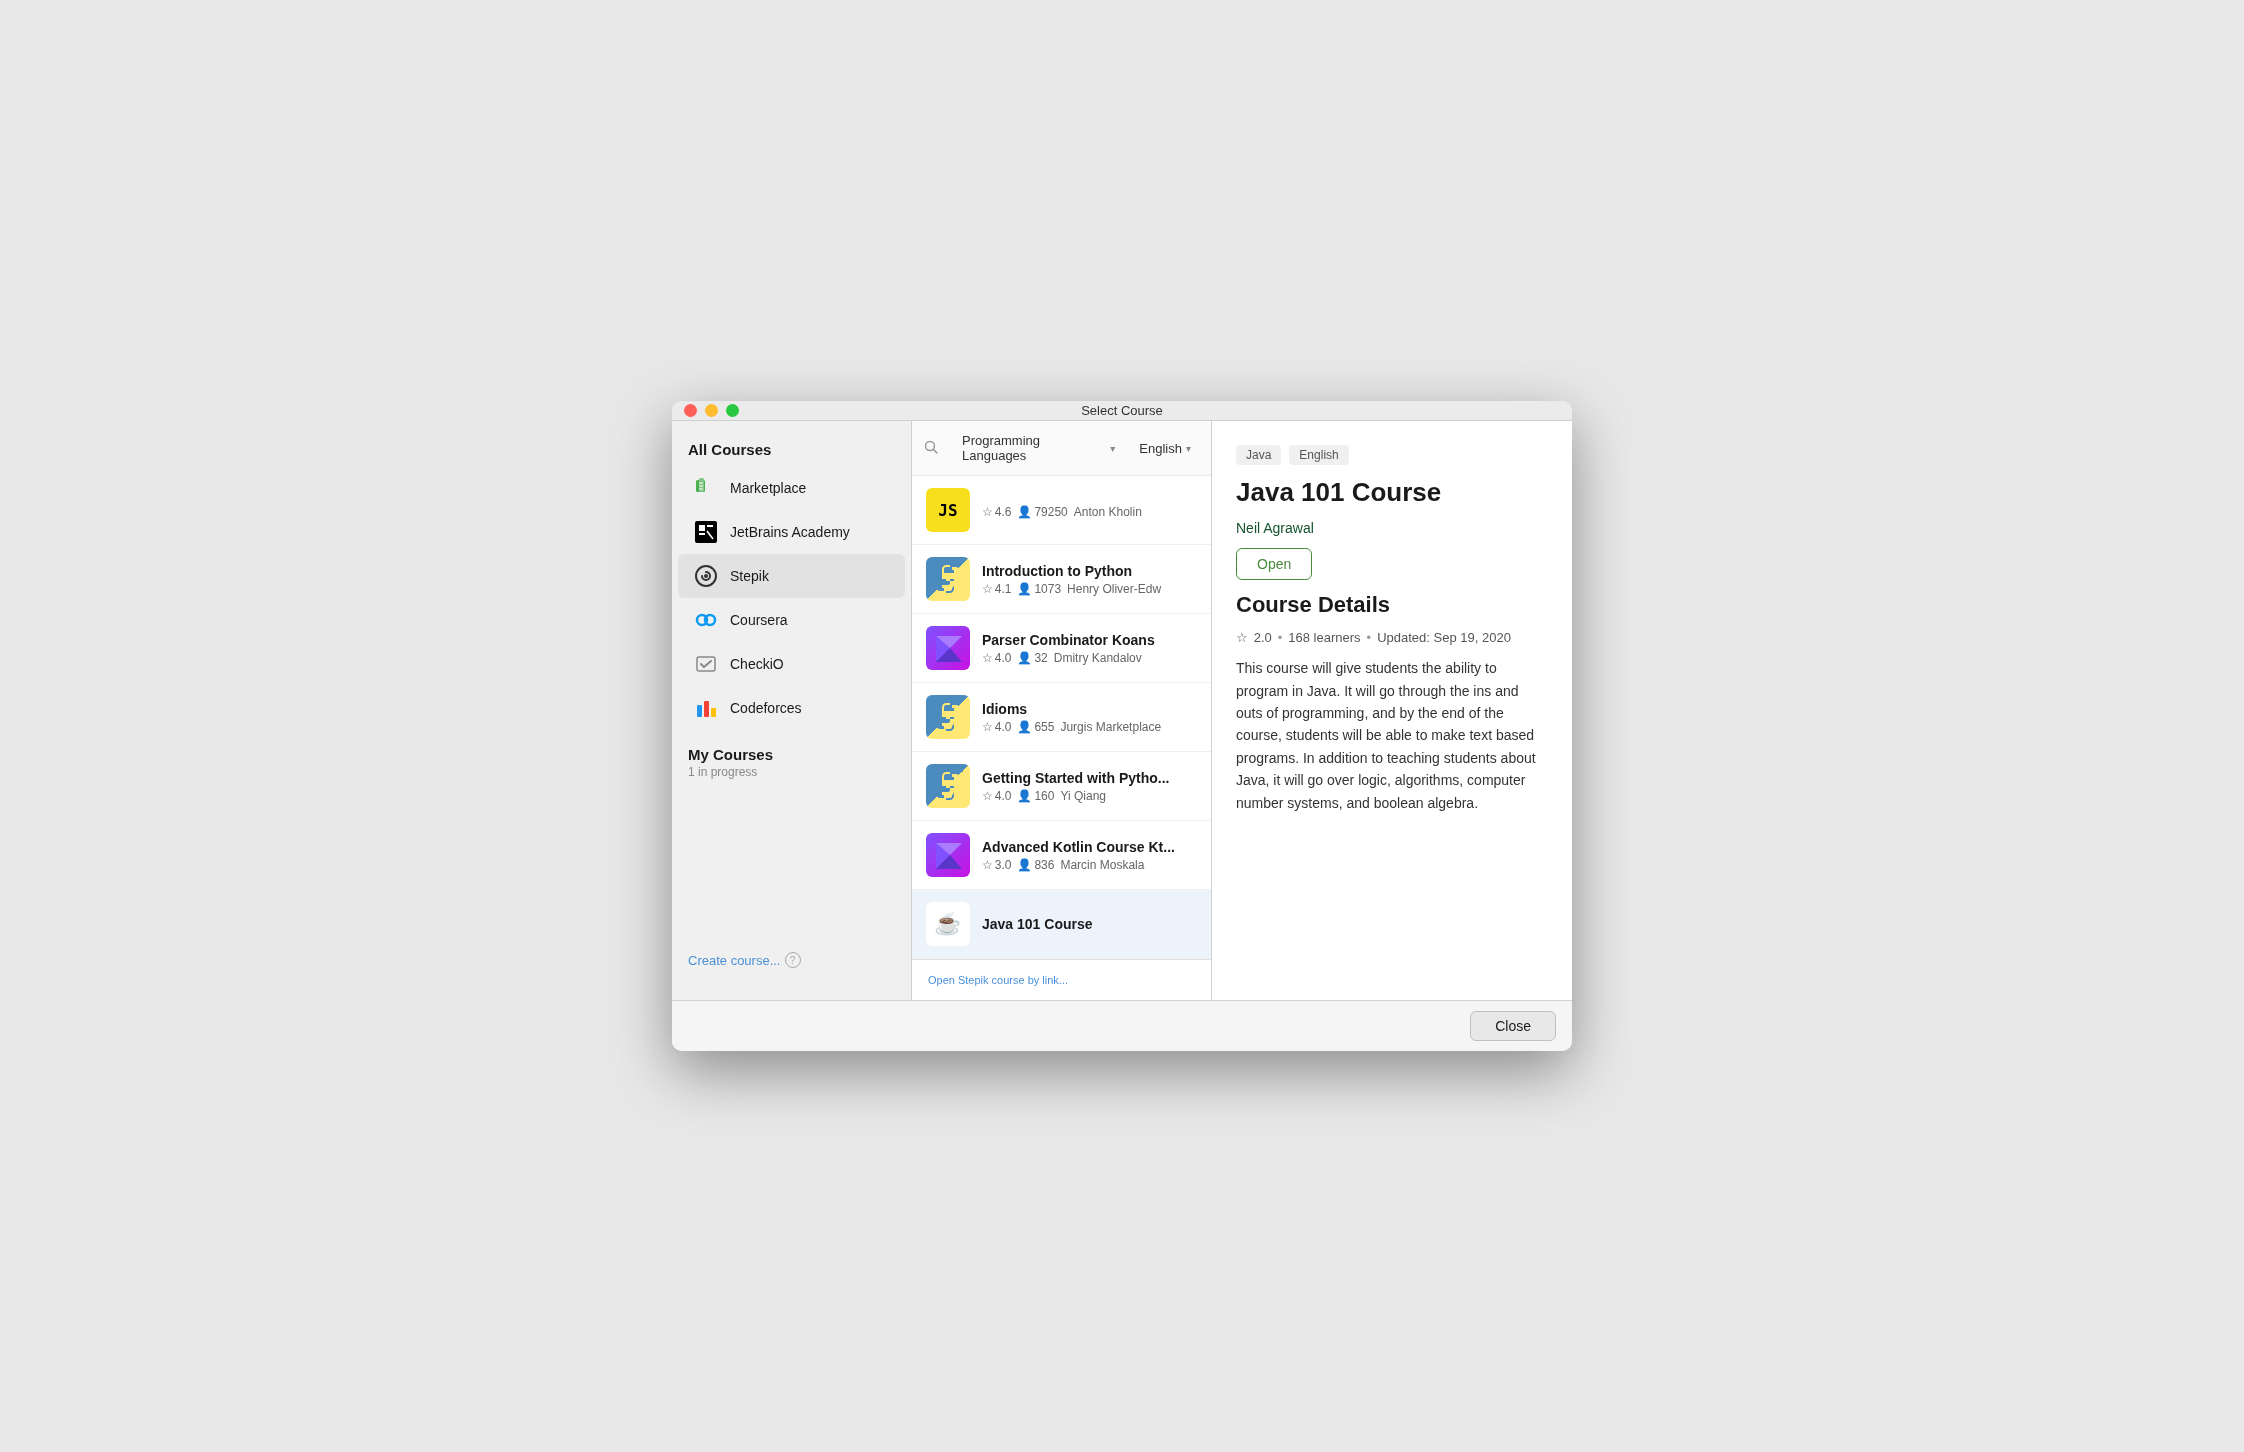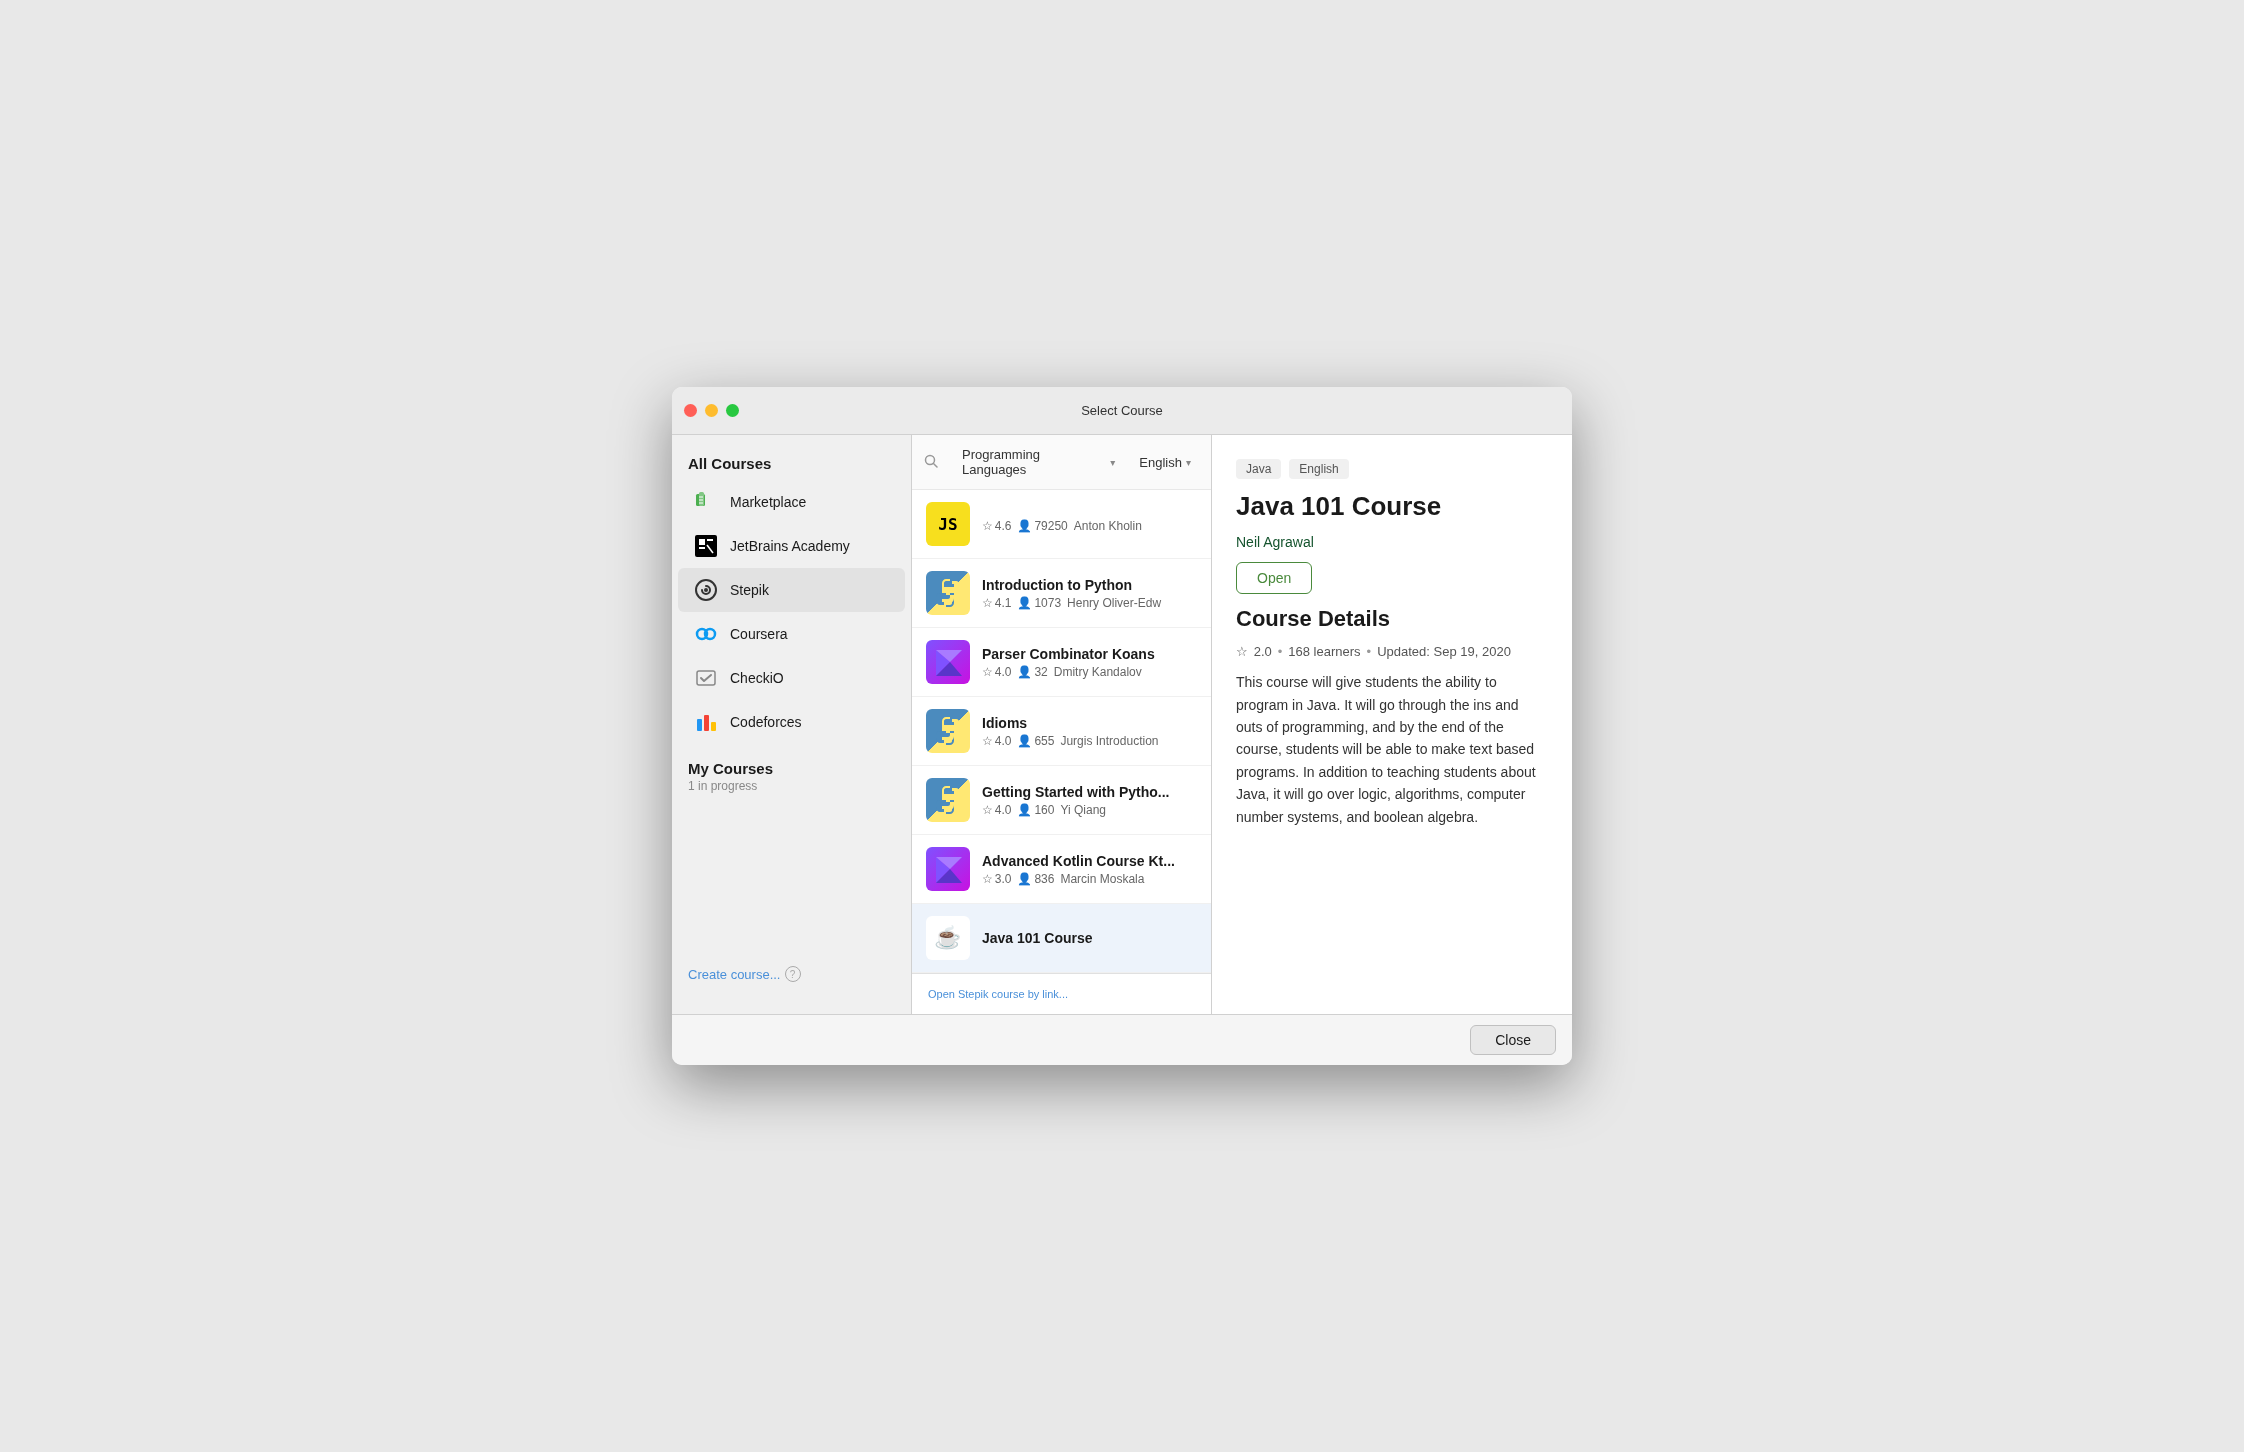--- a/index.html
+++ b/index.html
@@ -16,21 +16,21 @@
       width: 900px;
       background: #f5f5f5;
       border-radius: 10px;
       box-shadow: 0 20px 60px rgba(0,0,0,0.4);
       overflow: hidden;
       display: flex;
       flex-direction: column;
     }
     .titlebar {
       background: #ebebeb;
-      height: 48px;
+      height: 20px;
       display: flex;
       align-items: center;
       justify-content: center;
       position: relative;
       border-bottom: 1px solid #d0d0d0;
     }
     .titlebar-buttons {
       position: absolute;
       left: 12px;
       display: flex;
@@ -512,21 +512,21 @@
             <svg width="28" height="28" viewBox="0 0 28 28">
               <path d="M14 4 C10 4 8 6 8 9 L8 12 L16 12 L16 14 L6 14 C4 14 2 16 2 18 L2 21 C2 24 4 26 6 26 L10 26 L10 23 L8 23 L8 20 L18 20 L18 24 C18 25 17 26 16 26 L12 26 L12 28 L16 28 C18 28 20 26 20 24 L20 14 L12 14 L12 10 C12 9 13 8 14 8 L18 8 L18 4 Z" fill="#4b8bbe"></path>
               <path d="M14 24 C18 24 20 22 20 19 L20 16 L12 16 L12 14 L22 14 C24 14 26 12 26 10 L26 7 C26 4 24 2 22 2 L18 2 L18 5 L20 5 L20 8 L10 8 L10 4 C10 3 11 2 12 2 L16 2 L16 0 L12 0 C10 0 8 2 8 4 L8 14 L16 14 L16 18 C16 19 15 20 14 20 L10 20 L10 24 Z" fill="#ffe873"></path>
             </svg>
           </div>
           <div class="course-info">
             <div class="course-name">Idioms</div>
             <div class="course-meta">
               <span class="course-meta-item">☆ <span>4.0</span></span>
               <span class="course-meta-item">👤 <span>655</span></span>
-              <span>Jurgis Introduction</span>
+              <span>Jurgis Marketplace</span>
             </div>
           </div>
         </div>
 
         <div class="course-item">
           <div class="course-thumb python-icon">
             <svg width="28" height="28" viewBox="0 0 28 28">
               <path d="M14 4 C10 4 8 6 8 9 L8 12 L16 12 L16 14 L6 14 C4 14 2 16 2 18 L2 21 C2 24 4 26 6 26 L10 26 L10 23 L8 23 L8 20 L18 20 L18 24 C18 25 17 26 16 26 L12 26 L12 28 L16 28 C18 28 20 26 20 24 L20 14 L12 14 L12 10 C12 9 13 8 14 8 L18 8 L18 4 Z" fill="#4b8bbe"></path>
               <path d="M14 24 C18 24 20 22 20 19 L20 16 L12 16 L12 14 L22 14 C24 14 26 12 26 10 L26 7 C26 4 24 2 22 2 L18 2 L18 5 L20 5 L20 8 L10 8 L10 4 C10 3 11 2 12 2 L16 2 L16 0 L12 0 C10 0 8 2 8 4 L8 14 L16 14 L16 18 C16 19 15 20 14 20 L10 20 L10 24 Z" fill="#ffe873"></path>
             </svg>

